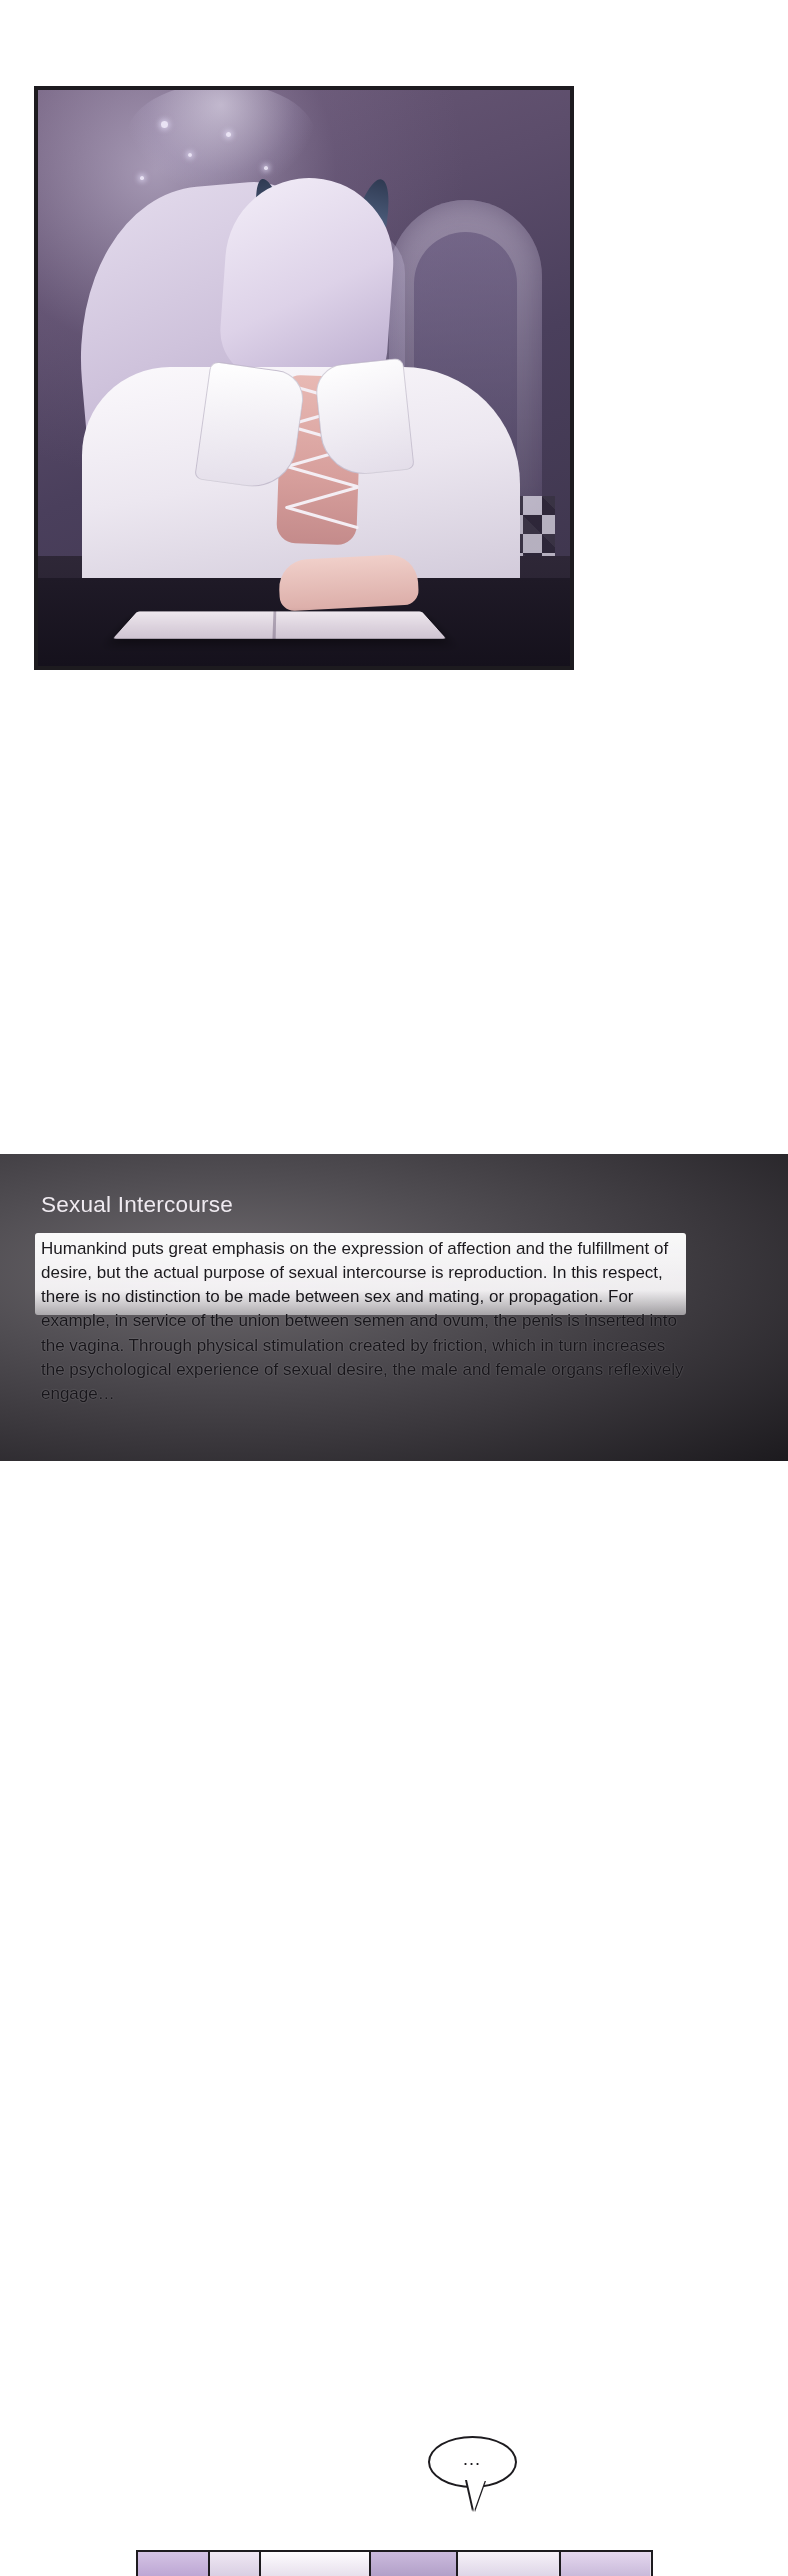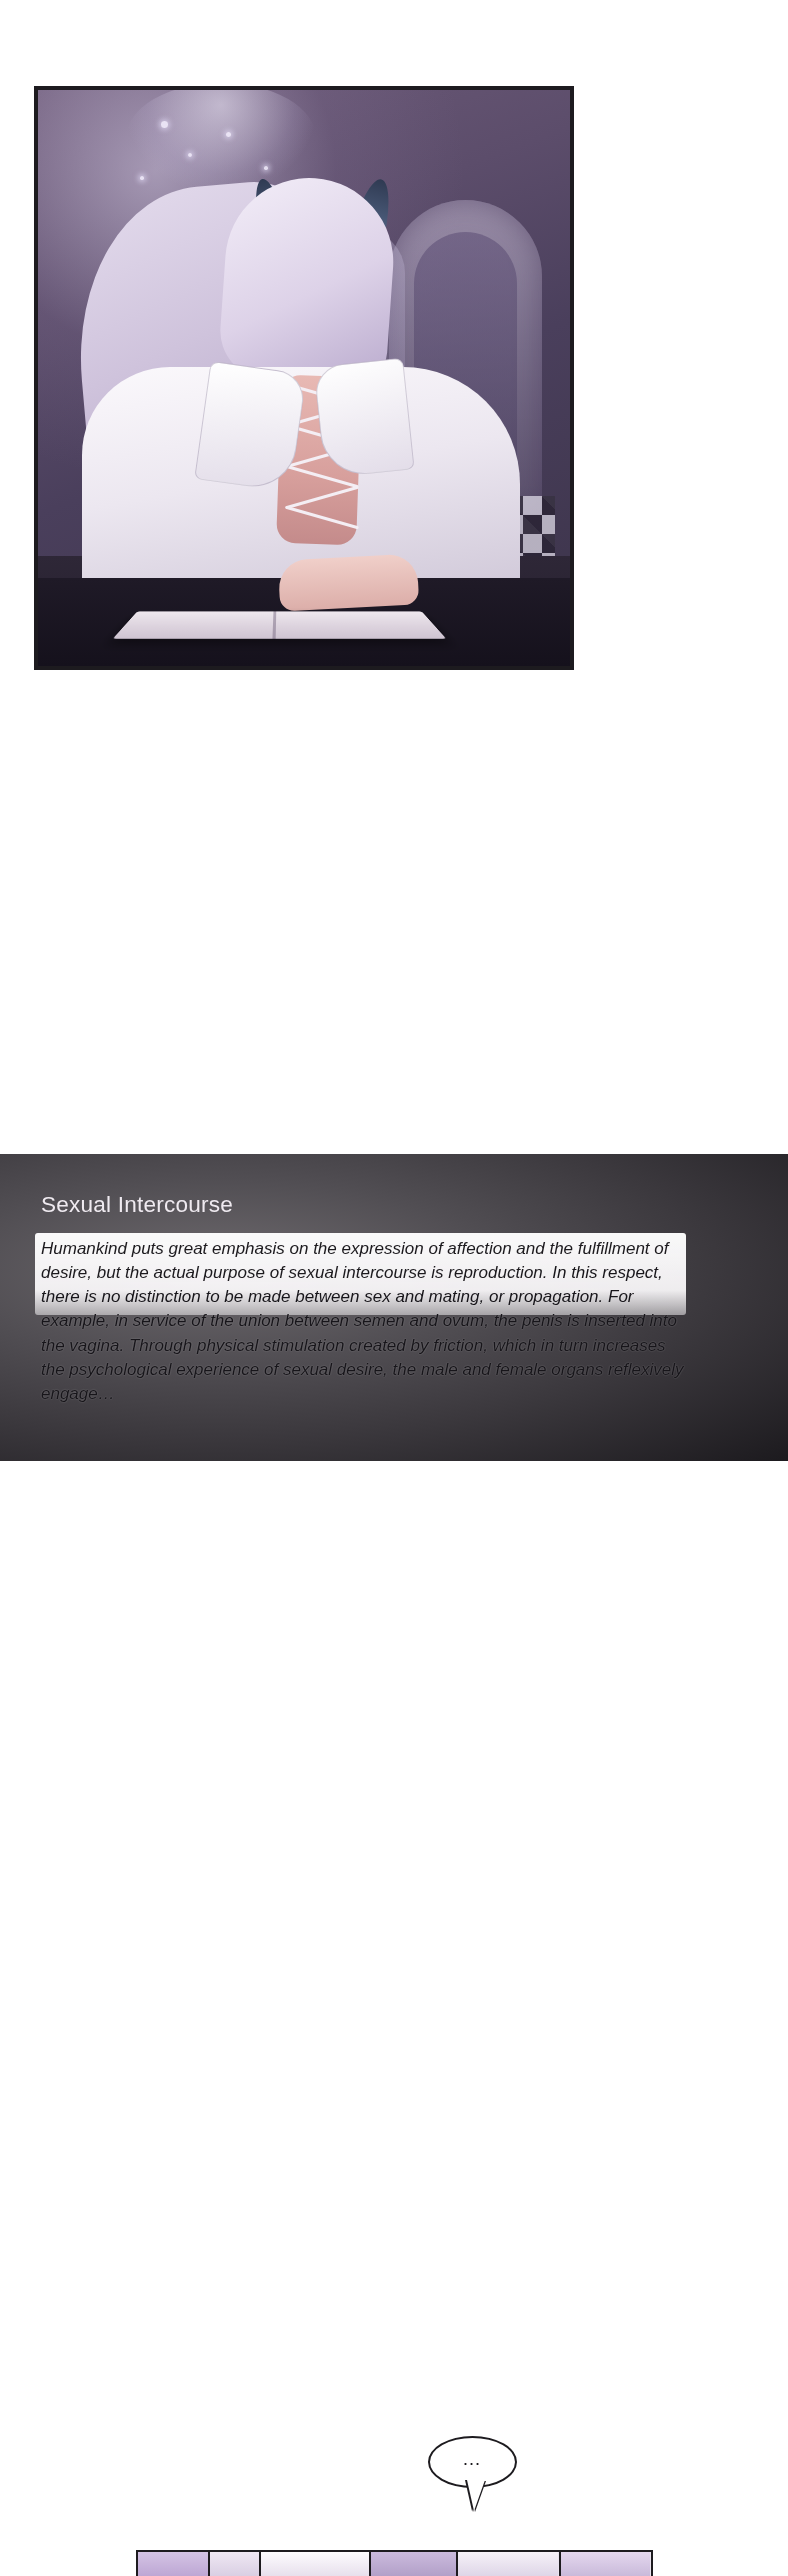--- a/index.html
+++ b/index.html
@@ -310,21 +310,20 @@
     width: 651px;
     height: 82px;
     background: linear-gradient(180deg, rgba(255,255,255,0.97) 0%, rgba(252,250,252,0.93) 70%, rgba(240,238,240,0.55) 100%);
     filter: blur(0.3px);
     border-radius: 2.9px;
   }
   .textbook-body p {
     position: relative;
     margin: 0;
     text-shadow: 0 0 1.5px rgba(255,255,255,0.35);
-    font-style: italic;
   }
   .body-rest {
     color: #17151a;
   }
 
   
   .speech-bubble {
     position: absolute;
     left: 428px;
     top: 2436px;

